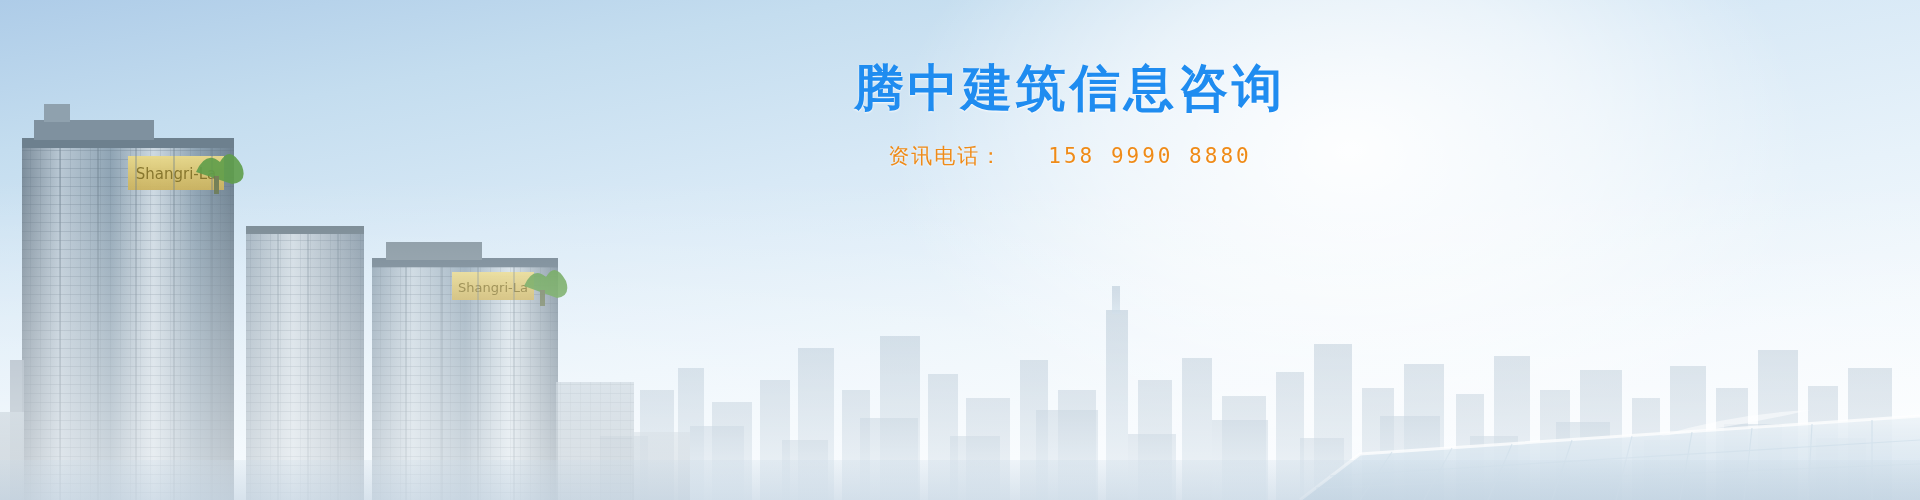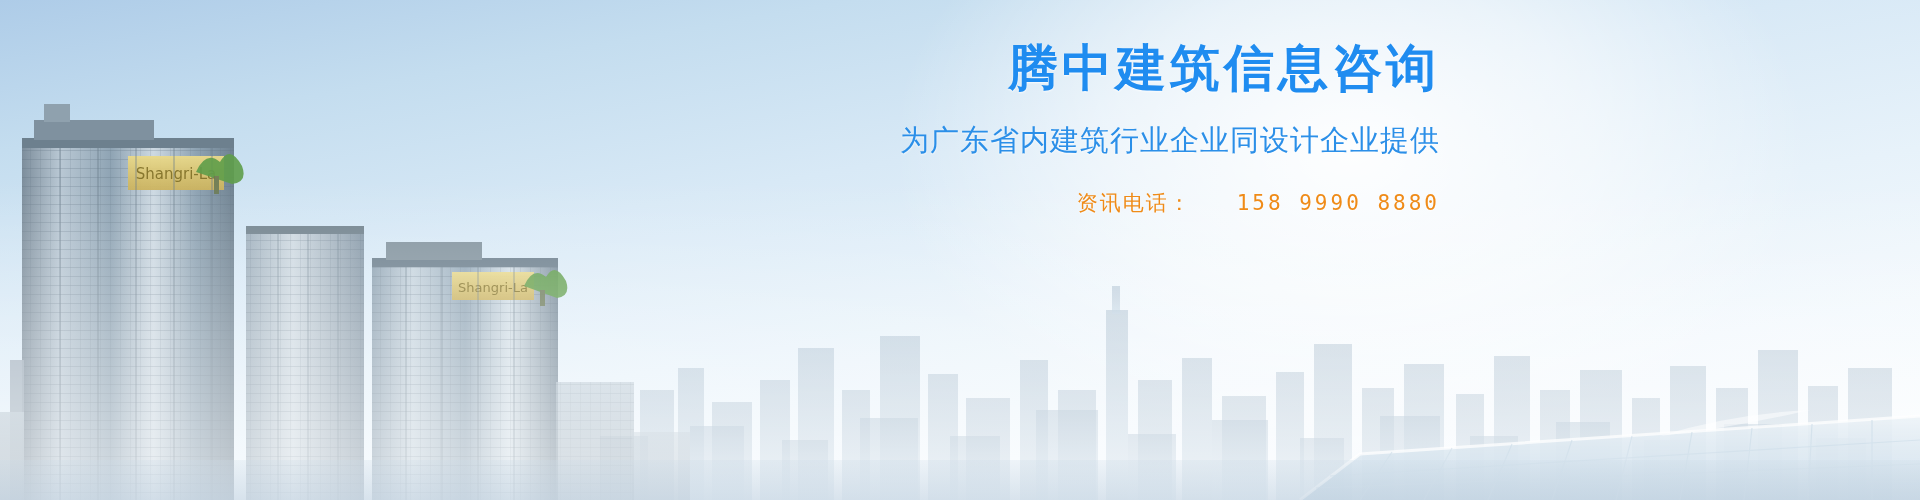--- a/index.html
+++ b/index.html
@@ -21,21 +21,21 @@
   }
   .skyline{position:absolute;left:0;bottom:0;width:1920px;height:260px;}
   .towers{position:absolute;left:0;bottom:0;width:780px;height:440px;}
   .ground{
     position:absolute;left:0;bottom:0;width:1920px;height:40px;
     background:linear-gradient(to bottom, rgba(205,220,232,.25), rgba(188,206,222,.55));
   }
 
   
   .copy{
-    position:absolute;left:700px;top:40px;width:740px;text-align:right;
+    position:absolute;left:700px;top:60px;width:740px;text-align:center;
   }
   .title{
     font-size:50px;font-weight:bold;color:#1f8cf0;letter-spacing:4px;
     line-height:1.12;margin:0 0 22px 0;white-space:nowrap;
     text-shadow:0 1px 2px rgba(255,255,255,.85);
   }
   .subtitle{
     font-size:27px;color:#f2921d;letter-spacing:2px;margin:0 0 22px 0;
     white-space:nowrap;text-shadow:0 1px 2px rgba(255,255,255,.8);
   }
@@ -244,19 +244,18 @@
       <rect x="556" y="322" width="78" height="118" fill="url(#win)" opacity="0.35"></rect>
       <rect x="632" y="372" width="58" height="68" fill="url(#podium)" opacity="0.55"></rect>
     </g>
   </svg>
 
   <div class="glow2"></div>
   <div class="ground"></div>
 
   <div class="copy">
     <h1 class="title">腾中建筑信息咨询</h1>
-    <p class="lead">为广东省内建筑行业企业同设计企业提供</p>
     <p class="phone">
       <span>资讯电话：</span><span class="num">158 9990 8880</span>
     </p>
   </div>
 
 </div>
 
 </body></html>

